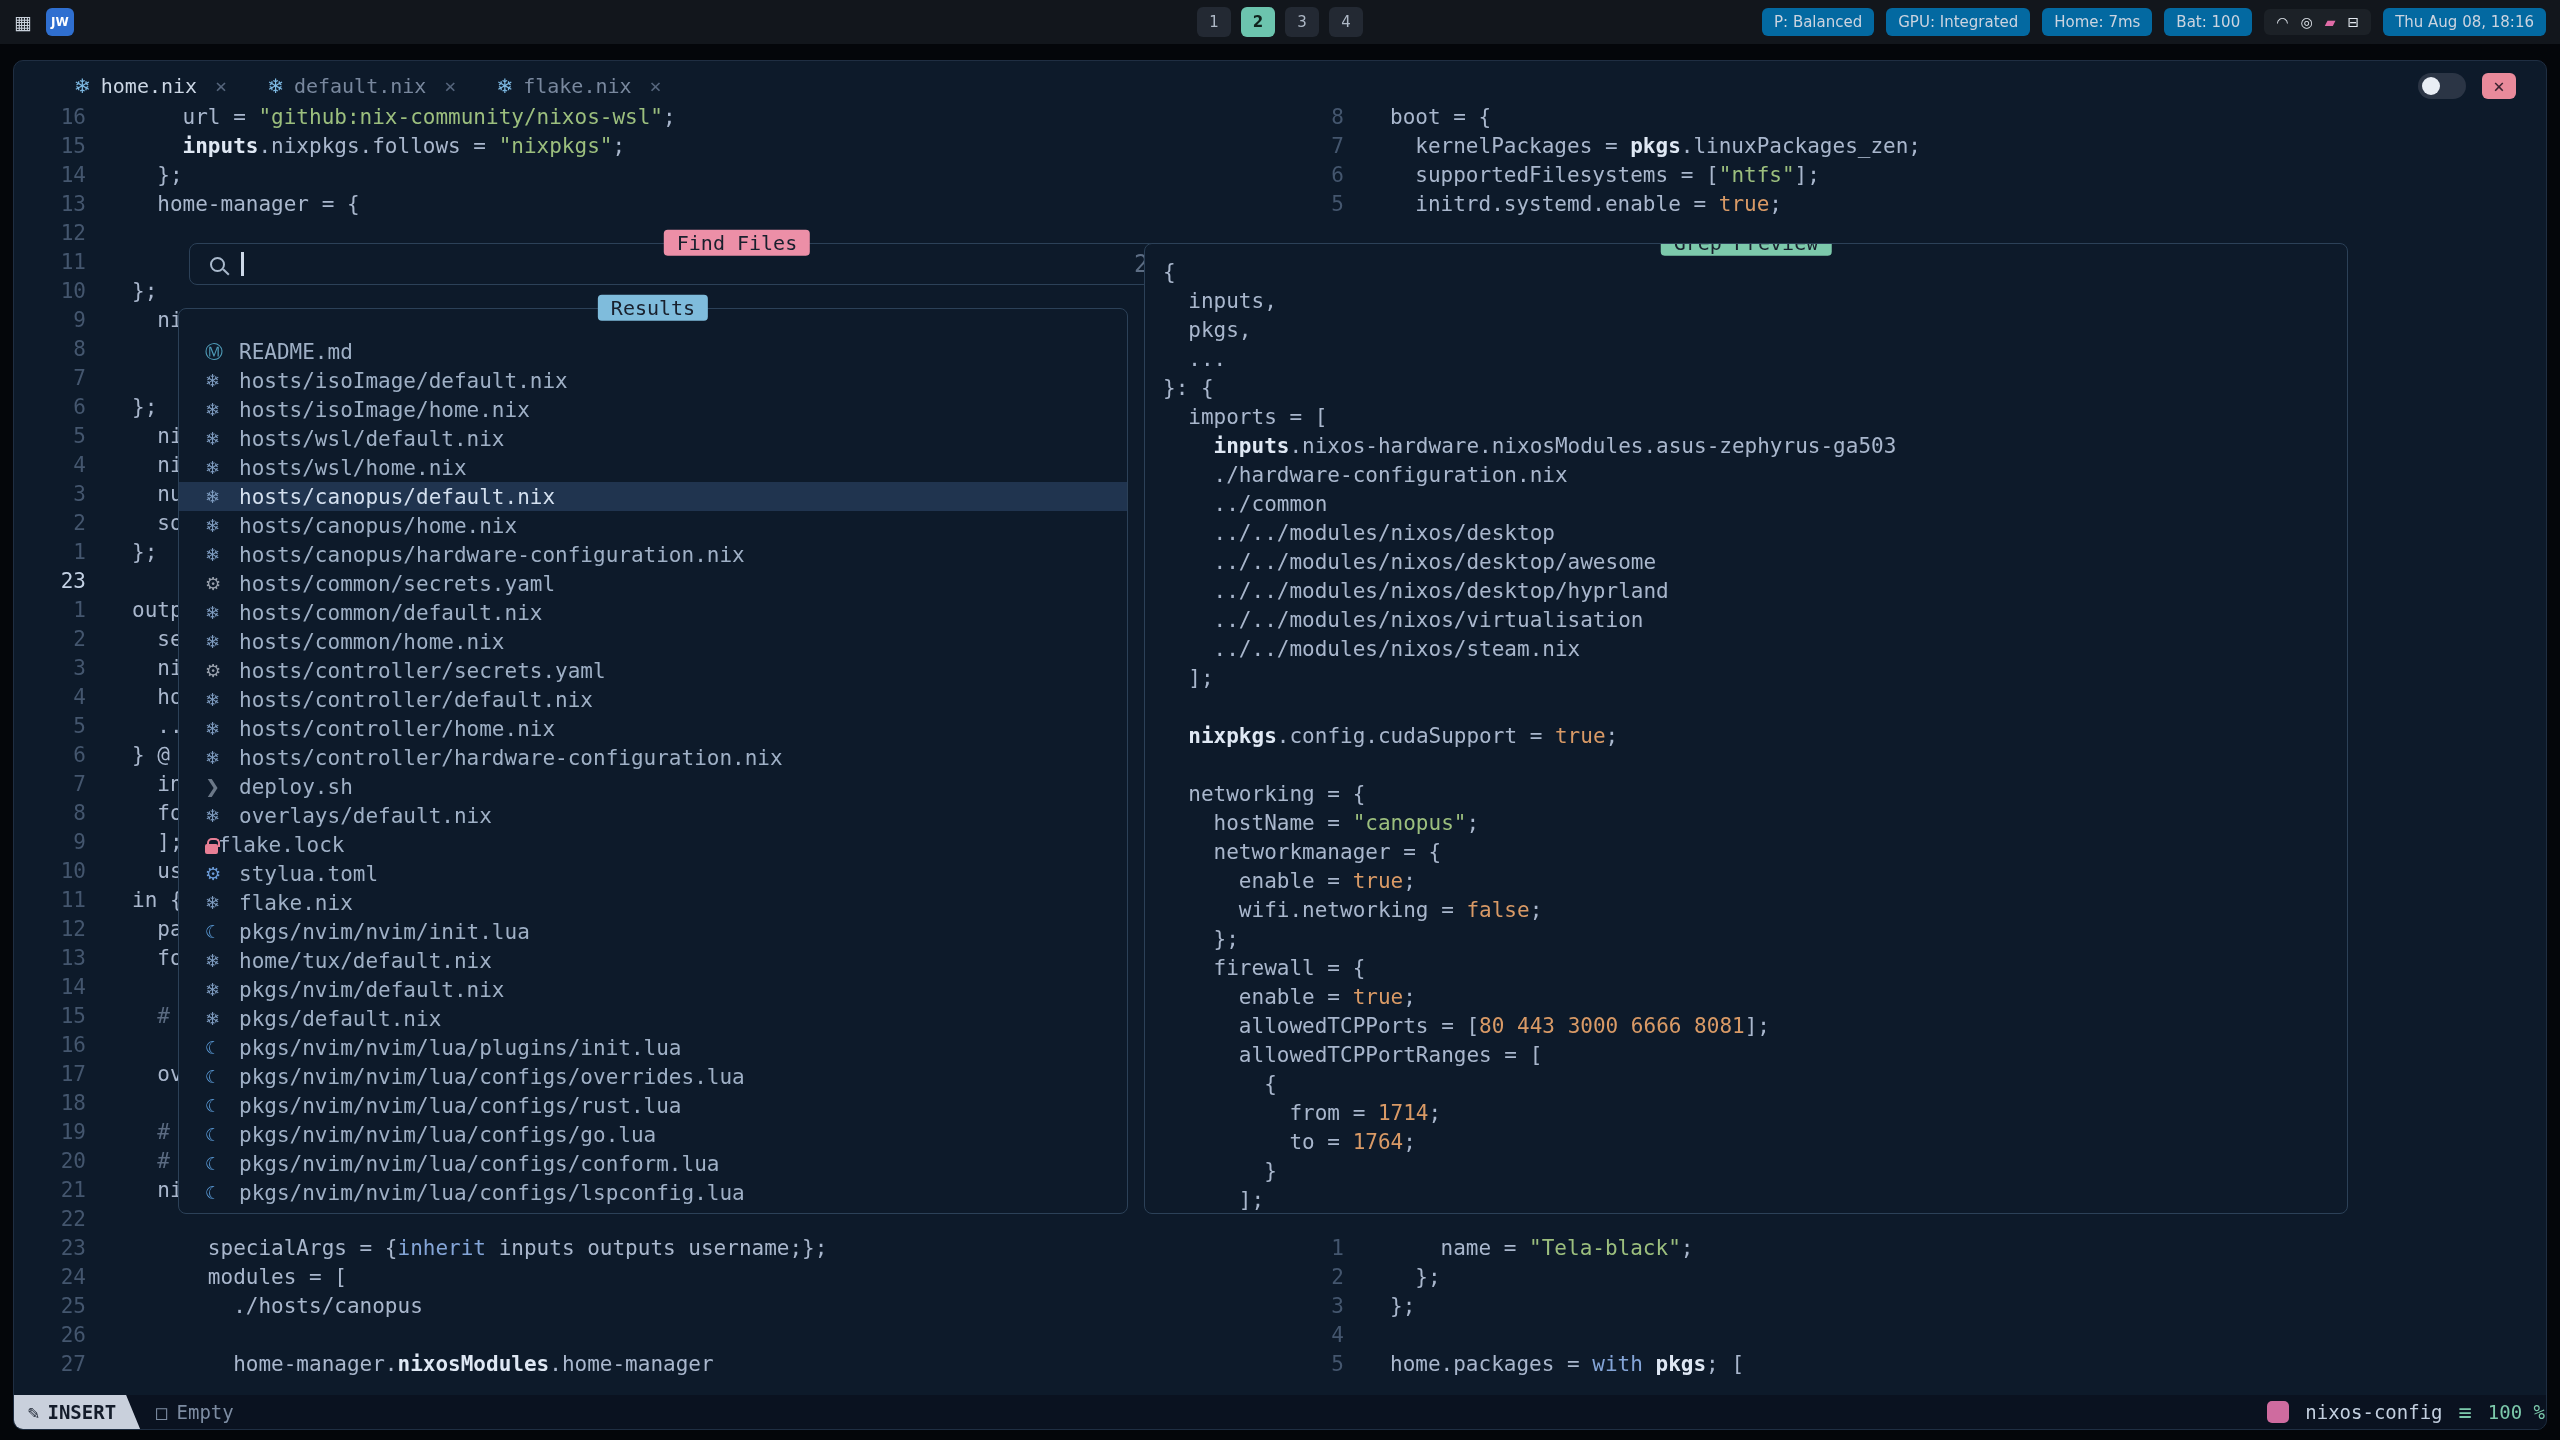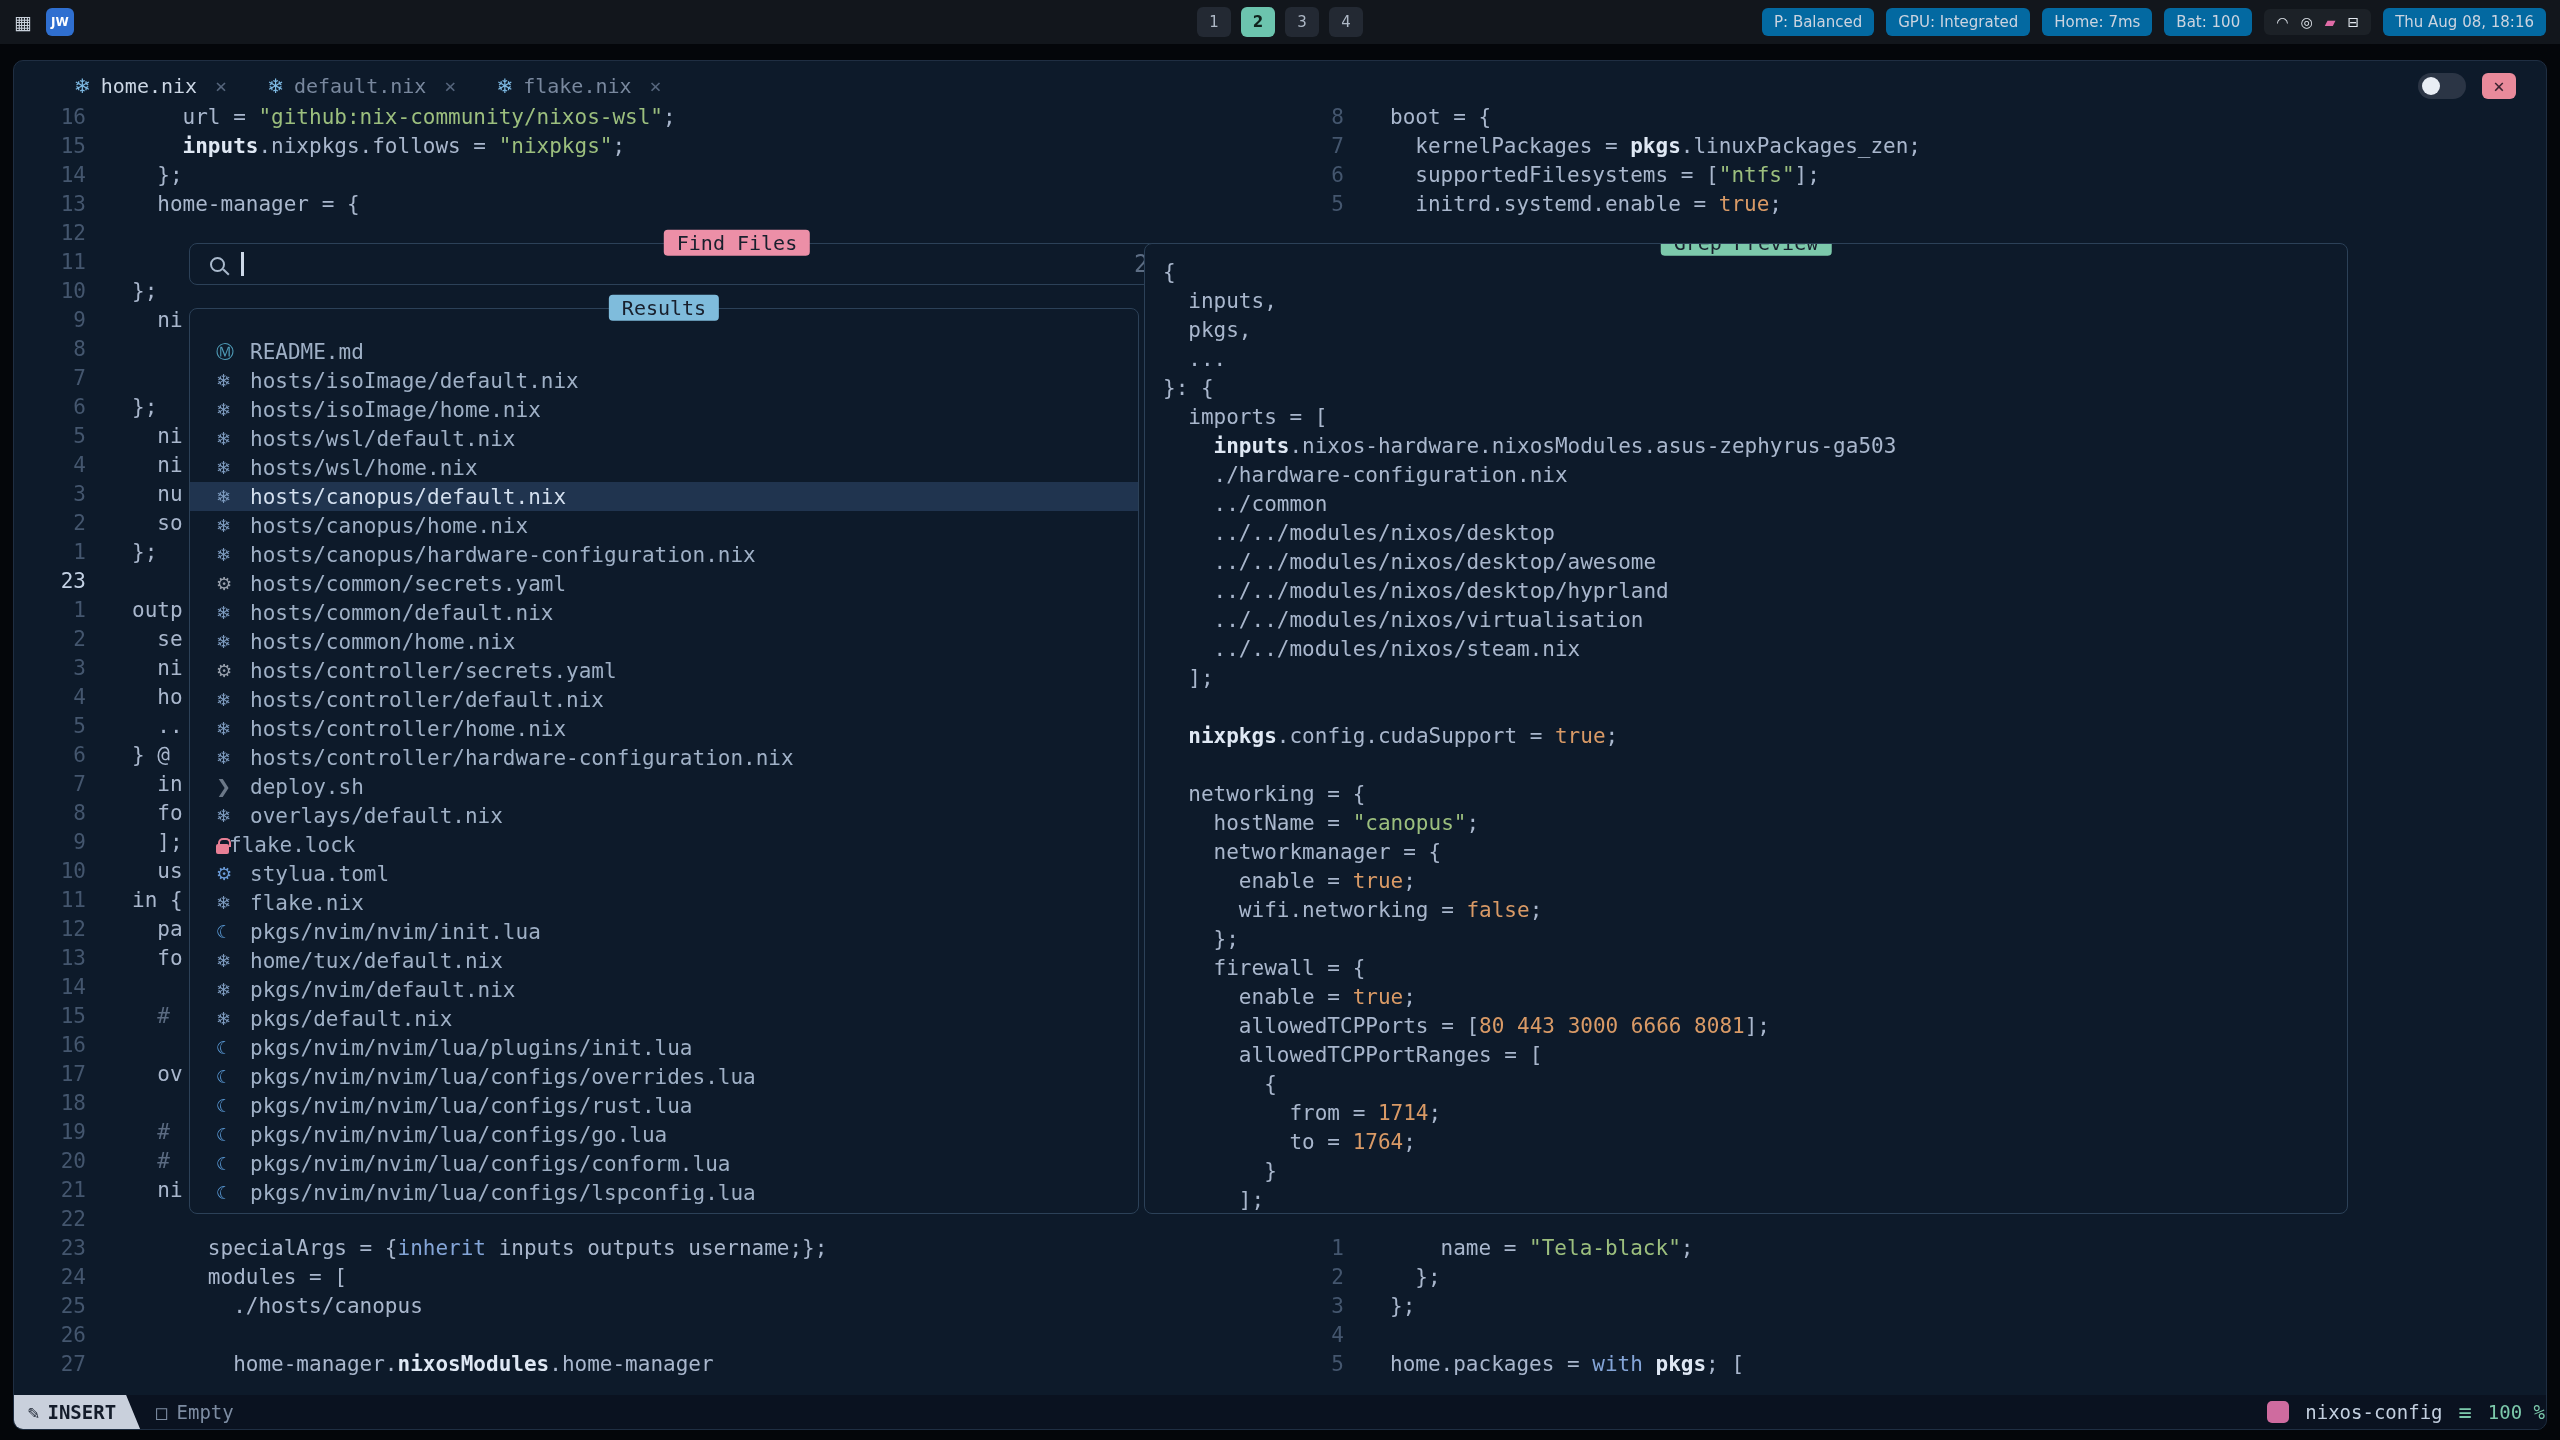--- a/index.html
+++ b/index.html
@@ -66,21 +66,21 @@
   .t-teal{background:var(--teal)}
 
   .prompt-box{left:175px;top:182px;width:1096px;height:42px;display:flex;align-items:center;padding:0 20px}
   .search-icon{position:relative;width:15px;height:15px;border:2px solid #a9b9cc;border-radius:50%;
                display:inline-block;flex:none}
   .search-icon::after{content:"";position:absolute;width:8px;height:2px;background:#a9b9cc;
                transform:rotate(45deg);right:-7px;bottom:-3px}
   .beam{width:3px;height:24px;background:#cdd9e8;margin-left:16px}
   .counter{margin-left:auto;color:#5c6d84;font-size:24px}
 
-  .results-box{left:175px;top:247px;width:950px;height:906px}
+  .results-box{left:164px;top:247px;width:950px;height:906px}
   .results-list{position:absolute;top:28px;left:0;right:0;bottom:4px;overflow:hidden;font-size:21px}
   .rrow{display:flex;align-items:center;height:29px;padding-left:26px;color:#9fb0c6}
   .rrow.selected{background:#20344f;color:#d3dfee}
   .fi{width:34px;flex:none;font-family:"DejaVu Sans",sans-serif;font-size:18px;display:inline-flex}
   .nix-icon{color:#7e9cc0}
   .markdown-icon{color:#4f9cb8}
   .yaml-icon{color:#98a0ac}
   .toml-icon{color:#6a9bd8}
   .lua-icon{color:#5a9bd8}
   .shell-icon{color:#6b7888}

